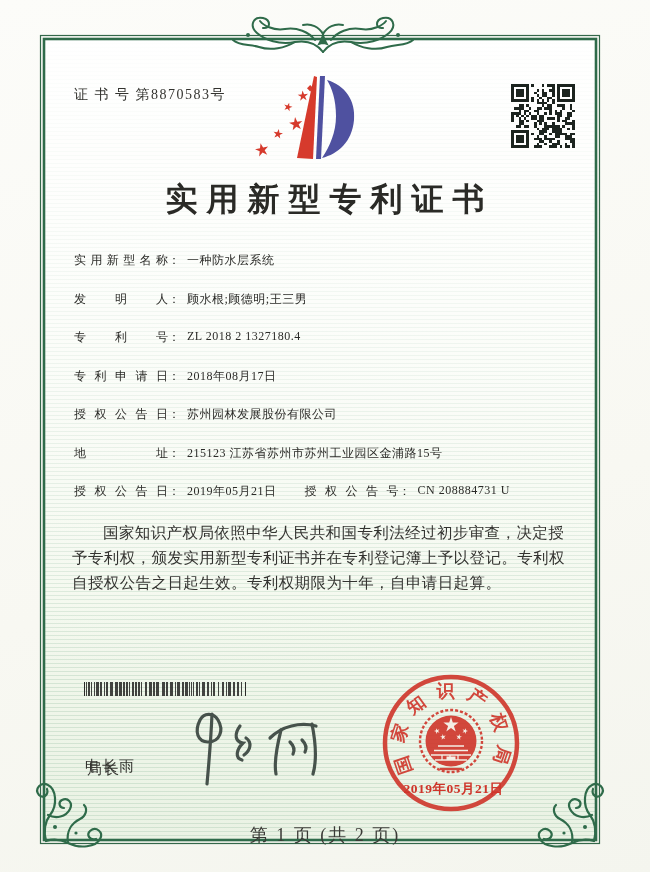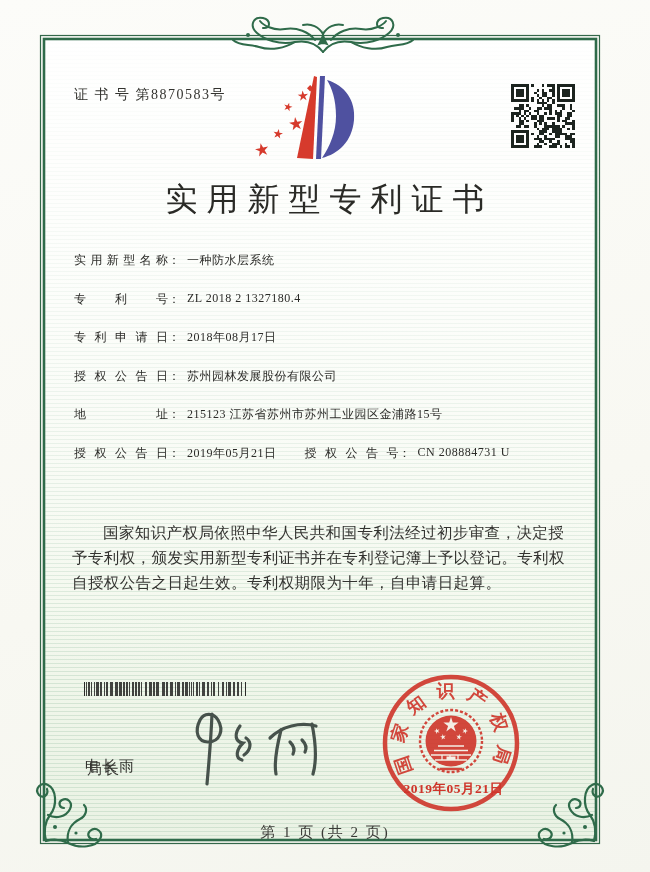--- a/index.html
+++ b/index.html
@@ -10,40 +10,40 @@
   
   .inner-bg{position:absolute;left:44px;top:39px;width:552px;height:801px;z-index:0;
     background:
       linear-gradient(180deg,rgba(255,255,255,.95) 0%,rgba(255,255,255,.55) 40%,rgba(255,255,255,0) 80%),
       repeating-linear-gradient(180deg,rgba(140,185,155,.28) 0 1px,rgba(255,255,255,0) 1px 4px),
       linear-gradient(180deg,#fcfdf8 0%,#f3f8ed 70%,#eaf2e4 100%);}
   .frame-layer{position:absolute;left:0;top:0;z-index:1;pointer-events:none;}
   .content{position:absolute;left:0;top:0;width:650px;height:872px;z-index:2;color:#2b2b28;}
   .abs{position:absolute;}
   .cert-no{left:74px;top:86px;font-size:14px;letter-spacing:1.5px;color:#33332f;}
-  .title{left:0;top:178px;width:650px;text-align:center;font-size:32px;font-weight:400;
+  .title{left:0;top:178px;width:650px;text-align:center;font-size:32px;font-weight:700;
          letter-spacing:9px;padding-left:9px;box-sizing:border-box;color:#2a2a26;}
   .fields{left:74px;top:252px;width:510px;}
   .frow{height:38.5px;font-size:12px;white-space:nowrap;}
   .flabel{display:inline-block;width:94px;text-align:justify;text-align-last:justify;
           -moz-text-align-last:justify;vertical-align:top;}
   .fcolon{display:inline-block;vertical-align:top;}
   .fvalue{display:inline-block;margin-left:7px;vertical-align:top;letter-spacing:.5px;}
   .fgroup2{display:inline-block;margin-left:28px;}
   .paras{left:72px;top:520px;width:505px;font-size:15.5px;line-height:25px;
          color:#333330;}
   .paras p{margin:0;text-indent:2em;letter-spacing:.4px;}
   .barcode{left:84px;top:682px;width:164px;height:14px;}
   .sign-title{left:87px;top:729px;font-size:15px;letter-spacing:2px;color:#33332f;margin-top:31px;}
   .sign-name{left:85px;top:757px;font-size:15px;letter-spacing:2px;color:#33332f;}
   .signature-svg{left:178px;top:698px;}
   .seal-svg{left:376px;top:668px;z-index:3;}
   .seal-date{left:396px;top:780px;width:115px;text-align:center;font-size:13.5px;
              color:#cf352a;font-weight:700;letter-spacing:.5px;z-index:4;}
-  .footer{left:0;top:823px;width:650px;text-align:center;font-size:15px;
+  .footer{left:0;top:823px;width:650px;text-align:center;font-size:18px;
           letter-spacing:2px;color:#3a3a36;}
   .qr{left:511px;top:84px;width:64px;height:64px;}
   .logo{left:250px;top:68px;width:110px;height:100px;}
   .seal-text{font-size:18px;letter-spacing:11px;fill:#cf352a;font-weight:700;
              font-family:"Liberation Serif","DejaVu Serif",serif;}
   svg{display:block;}
 </style>
 </head>
 <body>
 
@@ -315,20 +315,23 @@
         <rect x="24" y="24" width="1" height="1" fill="#1c241f"></rect>
       </svg>
 
     <div class="abs title">实用新型专利证书</div>
 
     <div class="abs fields">
       <div class="frow">
         <span class="flabel">实用新型名称</span><span class="fcolon">：</span><span class="fvalue">一种防水层系统</span>
       </div>
       <div class="frow">
+        <span class="flabel">发明人</span><span class="fcolon">：</span><span class="fvalue">顾水根;顾德明;王三男</span>
+      </div>
+      <div class="frow">
         <span class="flabel">专利号</span><span class="fcolon">：</span><span class="fvalue">ZL 2018 2 1327180.4</span>
       </div>
       <div class="frow">
         <span class="flabel">专利申请日</span><span class="fcolon">：</span><span class="fvalue">2018年08月17日</span>
       </div>
       <div class="frow">
         <span class="flabel">授权公告日</span><span class="fcolon">：</span><span class="fvalue">苏州园林发展股份有限公司</span>
       </div>
       <div class="frow">
         <span class="flabel">地址</span><span class="fcolon">：</span><span class="fvalue">215123 江苏省苏州市苏州工业园区金浦路15号</span>

